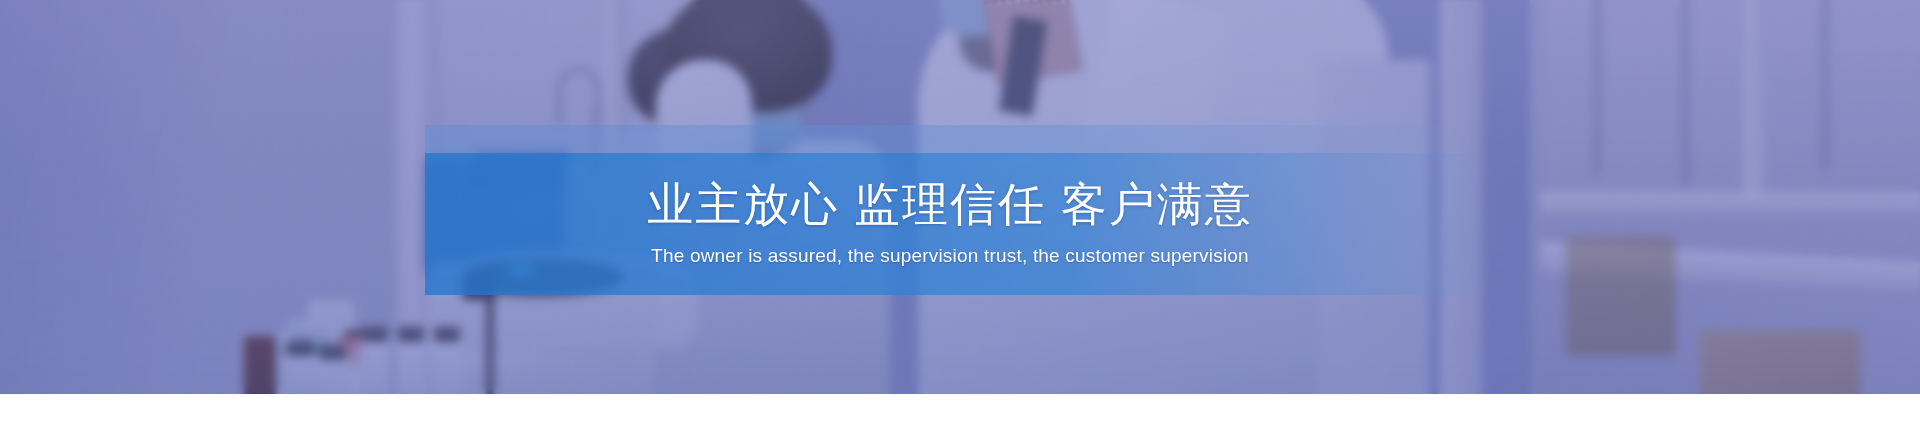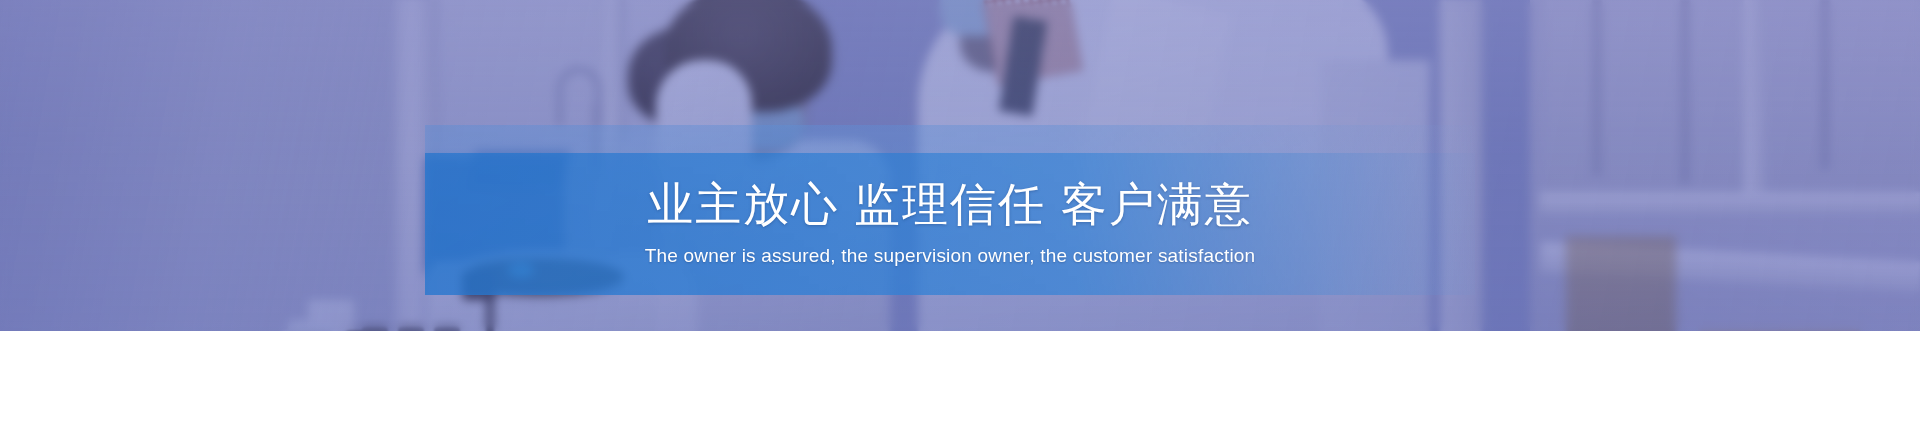--- a/index.html
+++ b/index.html
@@ -4,21 +4,21 @@
 <style>
   * { margin:0; padding:0; box-sizing:border-box; }
   html, body {
     width:1920px; height:430px;
     overflow:hidden;
     font-family:"Liberation Sans","DejaVu Sans",sans-serif;
   }
 
   .banner {
     position:relative;
-    width:1920px; height:331px;
+    width:1920px; height:394px;
     overflow:hidden;
     background:#8b96c9;
   }
 
   
   .photo { position:absolute; inset:0; overflow:hidden; }
   .ph { position:absolute; }
 
   
   .wall-left   { left:0;    top:0;   width:470px;  height:430px;
@@ -334,17 +334,17 @@
     <div class="tint"></div>
     <div class="tint2"></div>
   </div>
 
   <div class="band">
     <div class="band-top"></div>
     <div class="band-body"></div>
 
     <div class="band-text">
       <div class="headline">业主放心 监理信任  客户满意</div>
-      <div class="subline">The owner is assured, the supervision owner, the customer satisfaction</div>
+      <div class="subline">The owner is assured, the supervision trust, the customer supervision</div>
     </div>
   </div>
 
 </div>
 
 </body></html>

